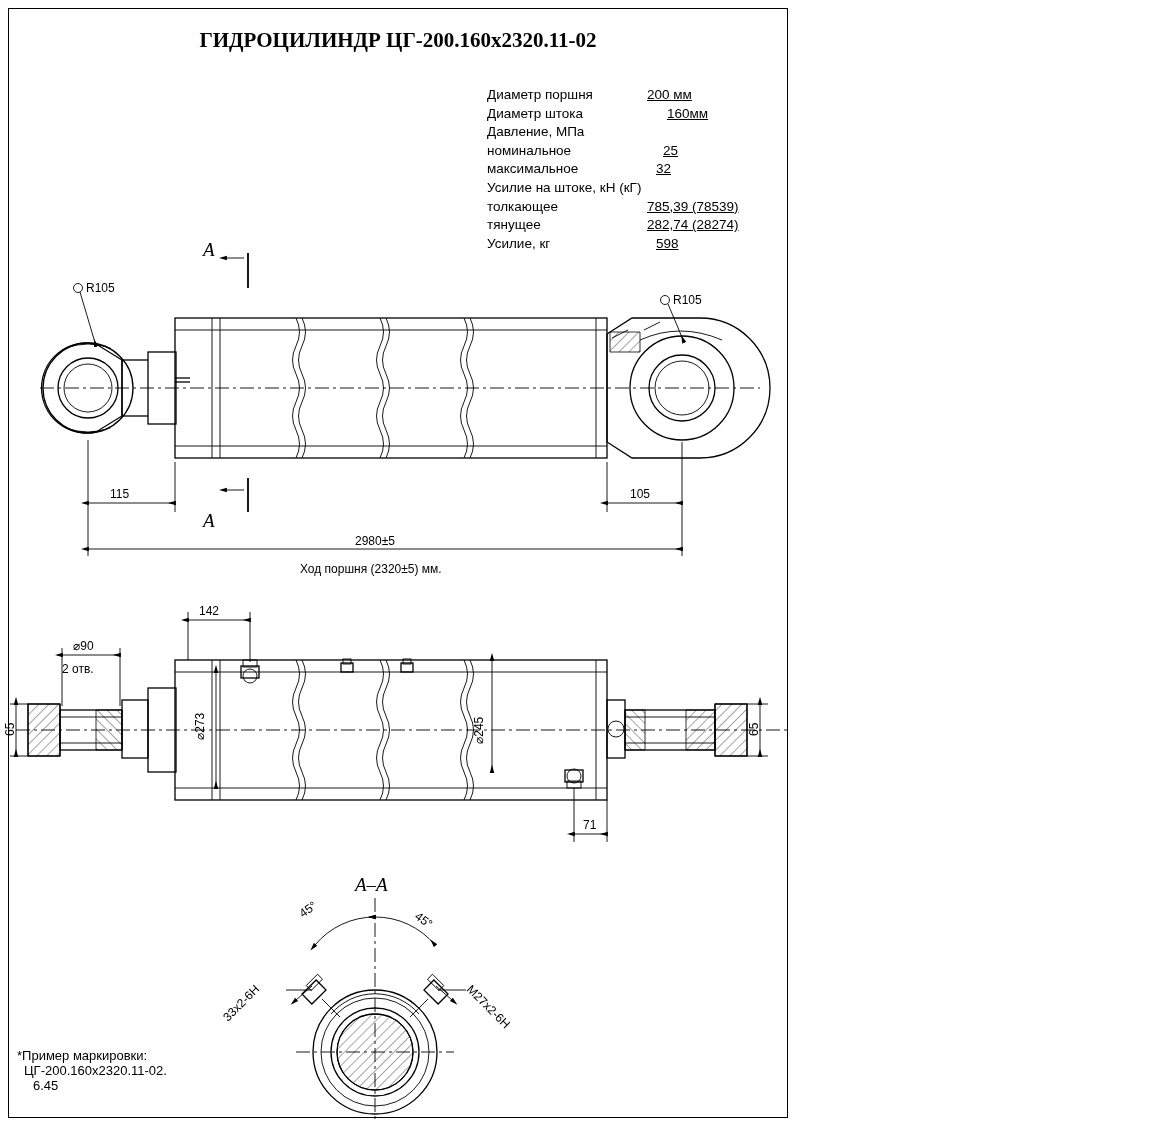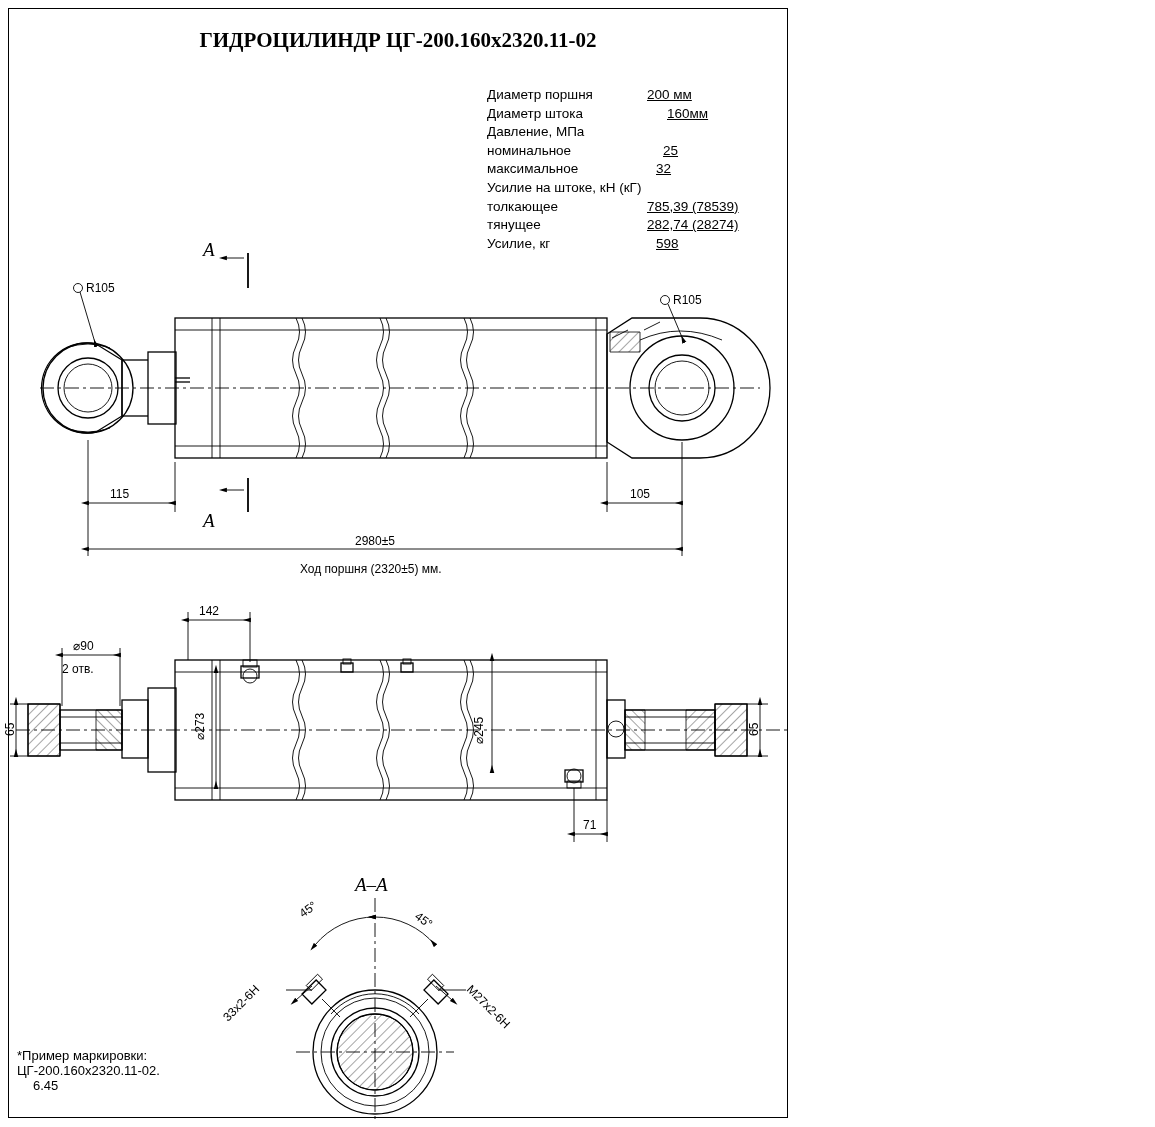--- a/index.html
+++ b/index.html
@@ -49,21 +49,21 @@
   .spec .row { position: relative; height: 18.6px; }
   .spec .k { position: absolute; left: 0; }
   .spec .v { position: absolute; left: 160px; text-decoration: underline; }
   .note {
     position: absolute;
     left: 17px;
     top: 1048px;
     font-size: 13px;
     line-height: 15px;
   }
-  .note .l2 { padding-left: 0px; }
+  .note .l2 { padding-left: 0px; margin-left: 7px; }
   .note .l3 { padding-left: 16px; }
 
   svg { position: absolute; left: 0; top: 0; }
   svg text {
     font-family: "Liberation Sans", sans-serif;
     fill: #000;
   }
   .dimtxt { font-size: 12px; }
   .lbl-big { font-size: 19px; font-family: "Liberation Serif", serif; font-style: italic; }
   .ln { stroke: #000; fill: none; }

